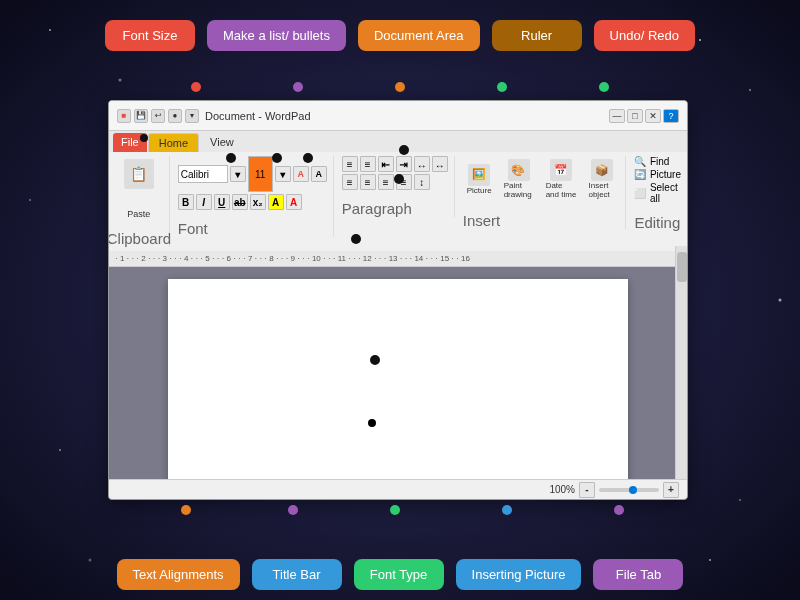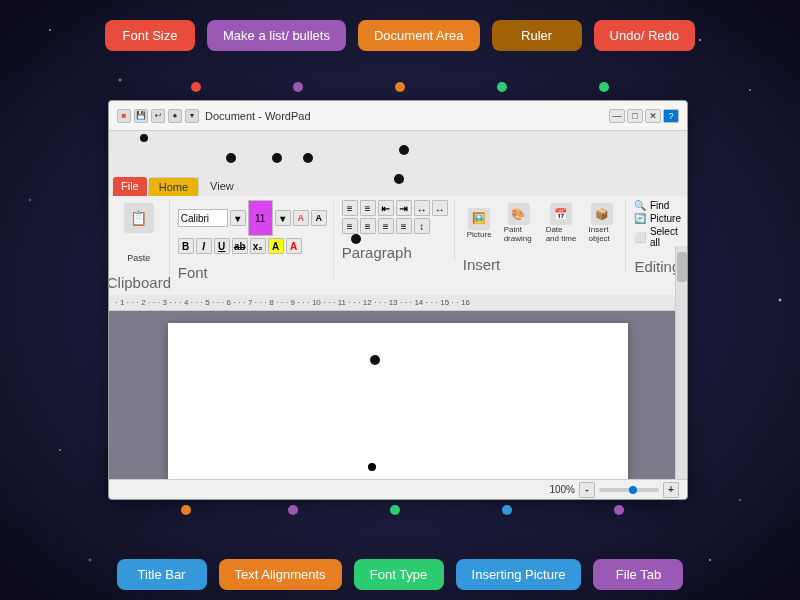--- a/index.html
+++ b/index.html
@@ -133,21 +133,20 @@
       gap: 1px;
     }
 
     .ribbon-tab {
       padding: 3px 10px;
       font-size: 11px;
       cursor: pointer;
       border-radius: 3px 3px 0 0;
       background: #e8e8e8;
       color: #333;
-      margin-top: 44px;
     }
 
     .ribbon-tab.active {
       background: #eab308;
       border: 1px solid #ccc;
       border-bottom: none;
     }
 
     .ribbon-content {
       display: flex;
@@ -237,21 +236,21 @@
       border: 1px solid #bbb;
       background: white;
       font-size: 10px;
       padding: 0 2px;
     }
 
     .font-size-box {
       width: 25px;
       height: 18px;
       border: 1px solid #bbb;
-      background: #d946ef;
+      background: #f97316;
       font-size: 10px;
       padding: 17px 2px;
       text-align: center;
     }
 
     .small-btn {
       width: 16px;
       height: 16px;
       border: 1px solid #bbb;
       background: #e8e8e8;
@@ -606,20 +605,20 @@
     </div>
     <div style="min-width:110px; display:flex; justify-content:center;">
       <div style="width:10px;height:10px;background:#3498db;border-radius:50%;"></div>
     </div>
     <div style="min-width:90px; display:flex; justify-content:center;">
       <div style="width:10px;height:10px;background:#9b59b6;border-radius:50%;"></div>
     </div>
   </div>
 
   <div class="bottom-labels">
+    <button class="label-btn label-text-align">Text Alignments</button>
     <button class="label-btn label-title-bar">Title Bar</button>
-    <button class="label-btn label-text-align">Text Alignments</button>
     <button class="label-btn label-font-type">Font Type</button>
     <button class="label-btn label-inserting" style="min-width:110px;">Inserting Picture</button>
     <button class="label-btn label-file-tab">File Tab</button>
   </div>
 
 </div>
 
 </body></html>

